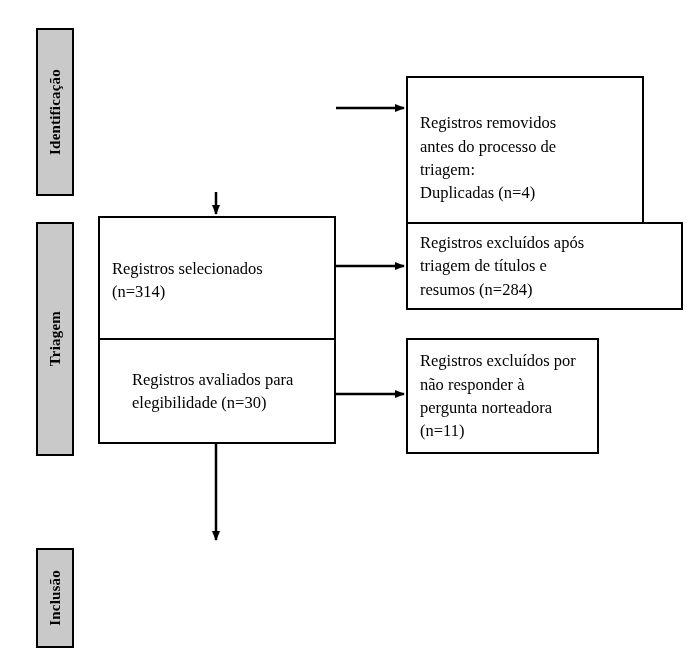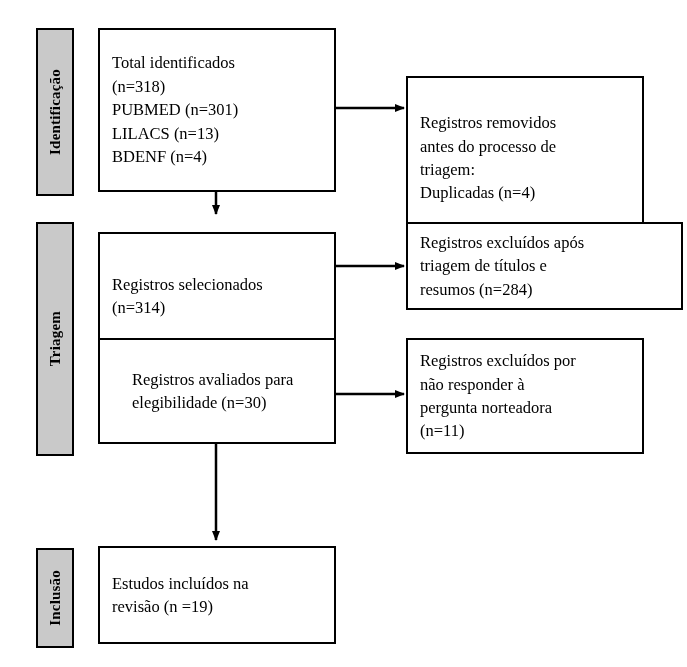--- a/index.html
+++ b/index.html
@@ -90,56 +90,45 @@
 
     <line x1="336" y1="266" x2="404" y2="266" stroke="#000000" stroke-width="2.5" marker-end="url(#ah)"></line>
 
     <line x1="216" y1="316" x2="216" y2="338" stroke="#000000" stroke-width="2.5" marker-end="url(#ah)"></line>
 
     <line x1="336" y1="394" x2="404" y2="394" stroke="#000000" stroke-width="2.5" marker-end="url(#ah)"></line>
 
     <line x1="216" y1="444" x2="216" y2="540" stroke="#000000" stroke-width="2.5" marker-end="url(#ah)"></line>
   </svg>
 
-  <div class="box center-left" style="left:98px; top:28px; width:238px; height:164px;">
-    <div class="txt">Total identificados
-(n=318)
-PUBMED (n=301)
-LILACS (n=13)
-BDENF (n=4)</div>
-  </div>
 
   <div class="box center-left" style="left:406px; top:28px; width:238px; height:164px;margin-top:48px;">
     <div class="txt">Registros removidos
 antes do processo de
 triagem:
    Duplicadas (n=4)</div>
   </div>
 
-  <div class="box center-left" style="left:98px; top:232px; width:238px; height:128px;">
+  <div class="box center-left" style="left:98px; top:216px; width:238px; height:128px;">
     <div class="txt">Registros selecionados
 (n=314)</div>
   </div>
 
   <div class="box center-left" style="left:406px; top:222px; width:277px; height:88px;">
     <div class="txt">Registros excluídos após
 triagem de títulos e
 resumos (n=284)</div>
   </div>
 
   <div class="box center-left" style="left:98px; top:338px; width:238px; height:106px;padding-left:32px;">
     <div class="txt">Registros avaliados para
 elegibilidade (n=30)</div>
   </div>
 
-  <div class="box center-left" style="left:406px; top:338px; width:238px; height:116px;">
+  <div class="box center-left" style="left:406px; top:338px; width:193px; height:116px;">
     <div class="txt">Registros excluídos por
 não responder à
 pergunta norteadora
 (n=11)</div>
   </div>
 
-  <div class="box center-left" style="left:98px; top:546px; width:238px; height:98px;">
-    <div class="txt">Estudos incluídos na
-revisão (n =19)</div>
-  </div>
 
 </div>
 
 </body></html>

